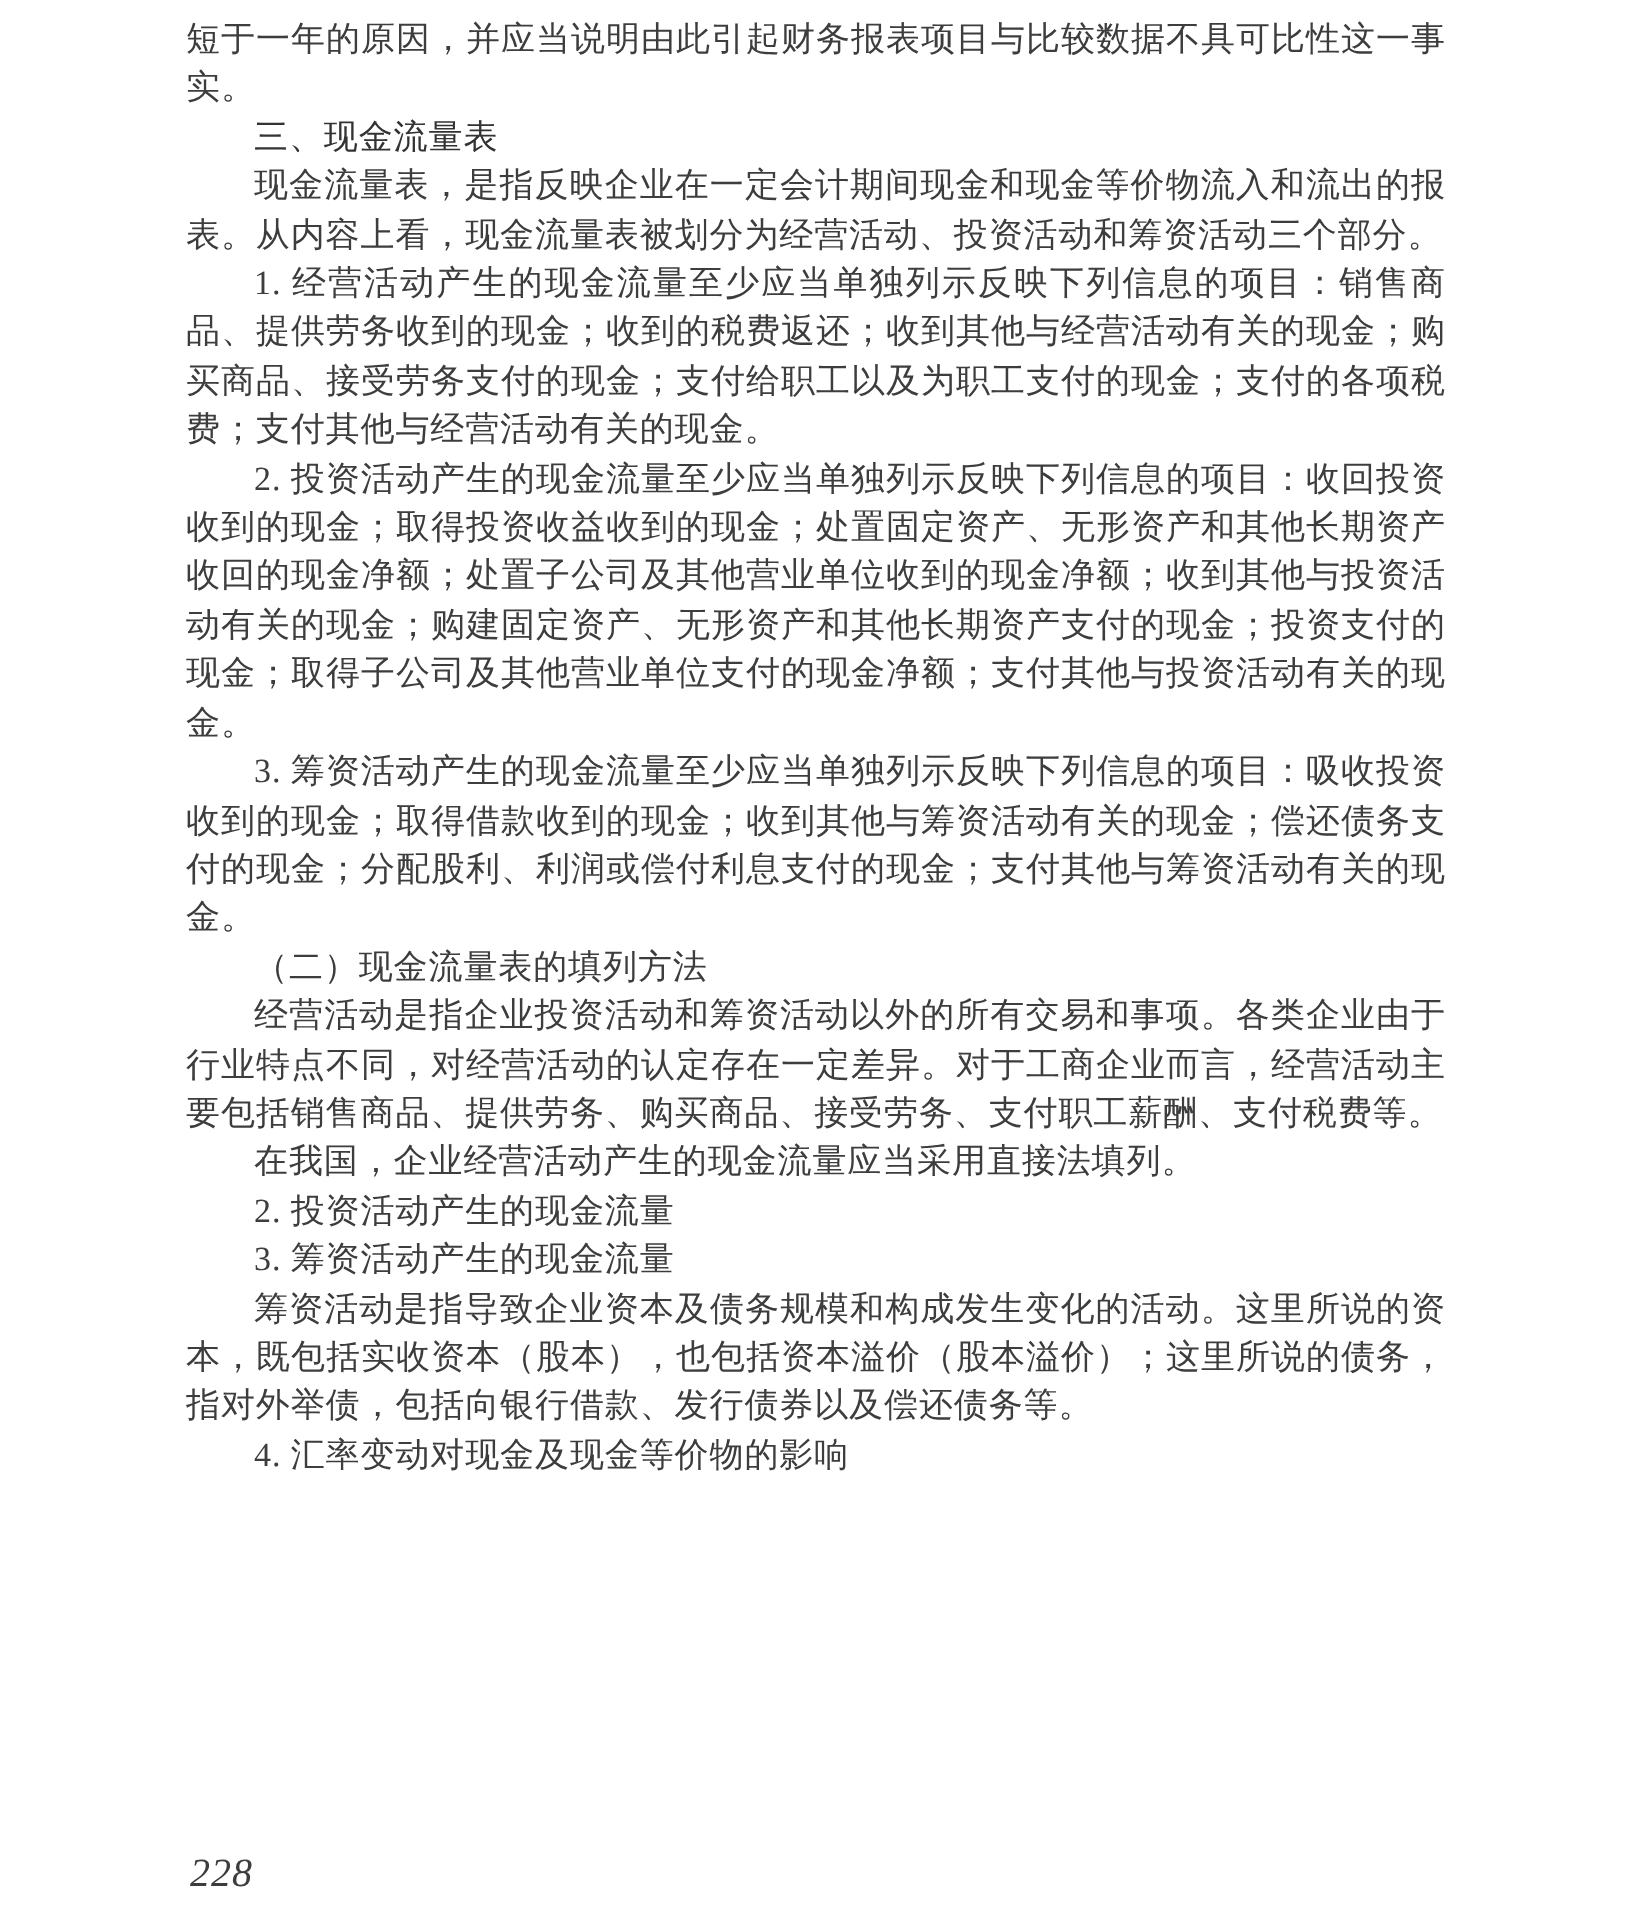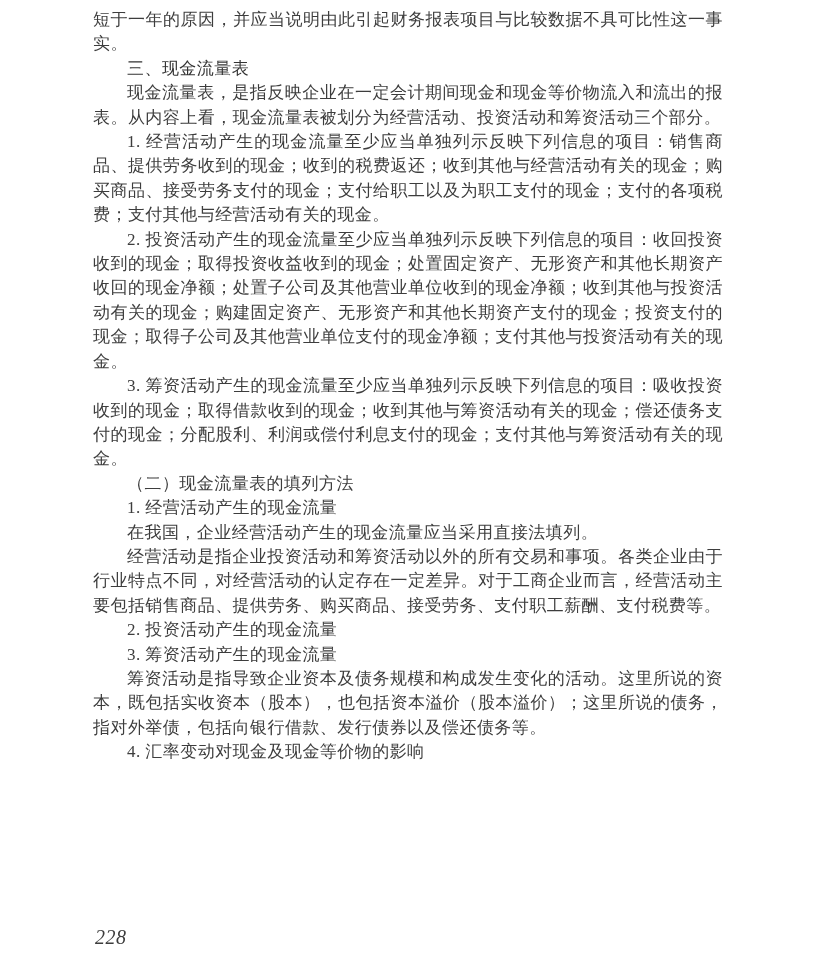--- a/index.html
+++ b/index.html
@@ -61,22 +61,21 @@
 <body>
 
 <div class="page">
   <p class="cont">短于一年的原因，并应当说明由此引起财务报表项目与比较数据不具可比性这一事实。</p>
   <p class="section-heading">三、现金流量表</p>
   <p>现金流量表，是指反映企业在一定会计期间现金和现金等价物流入和流出的报表。从内容上看，现金流量表被划分为经营活动、投资活动和筹资活动三个部分。</p>
   <p>1. 经营活动产生的现金流量至少应当单独列示反映下列信息的项目：销售商品、提供劳务收到的现金；收到的税费返还；收到其他与经营活动有关的现金；购买商品、接受劳务支付的现金；支付给职工以及为职工支付的现金；支付的各项税费；支付其他与经营活动有关的现金。</p>
   <p>2. 投资活动产生的现金流量至少应当单独列示反映下列信息的项目：收回投资收到的现金；取得投资收益收到的现金；处置固定资产、无形资产和其他长期资产收回的现金净额；处置子公司及其他营业单位收到的现金净额；收到其他与投资活动有关的现金；购建固定资产、无形资产和其他长期资产支付的现金；投资支付的现金；取得子公司及其他营业单位支付的现金净额；支付其他与投资活动有关的现金。</p>
   <p>3. 筹资活动产生的现金流量至少应当单独列示反映下列信息的项目：吸收投资收到的现金；取得借款收到的现金；收到其他与筹资活动有关的现金；偿还债务支付的现金；分配股利、利润或偿付利息支付的现金；支付其他与筹资活动有关的现金。</p>
   <p class="sub-heading">（二）现金流量表的填列方法</p>
-  <p class="sub-heading">1. 经营活动产生的现金流量</p>
+  <p>经营活动是指企业投资活动和筹资活动以外的所有交易和事项。各类企业由于行业特点不同，对经营活动的认定存在一定差异。对于工商企业而言，经营活动主要包括销售商品、提供劳务、购买商品、接受劳务、支付职工薪酬、支付税费等。</p>
   <p>在我国，企业经营活动产生的现金流量应当采用直接法填列。</p>
-  <p>经营活动是指企业投资活动和筹资活动以外的所有交易和事项。各类企业由于行业特点不同，对经营活动的认定存在一定差异。对于工商企业而言，经营活动主要包括销售商品、提供劳务、购买商品、接受劳务、支付职工薪酬、支付税费等。</p>
   <p class="sub-heading">2. 投资活动产生的现金流量</p>
   <p class="sub-heading">3. 筹资活动产生的现金流量</p>
   <p>筹资活动是指导致企业资本及债务规模和构成发生变化的活动。这里所说的资本，既包括实收资本（股本），也包括资本溢价（股本溢价）；这里所说的债务，指对外举债，包括向银行借款、发行债券以及偿还债务等。</p>
   <p class="sub-heading">4. 汇率变动对现金及现金等价物的影响</p>
 </div>
 
 <div class="page-number">228</div>
 
 </body></html>

